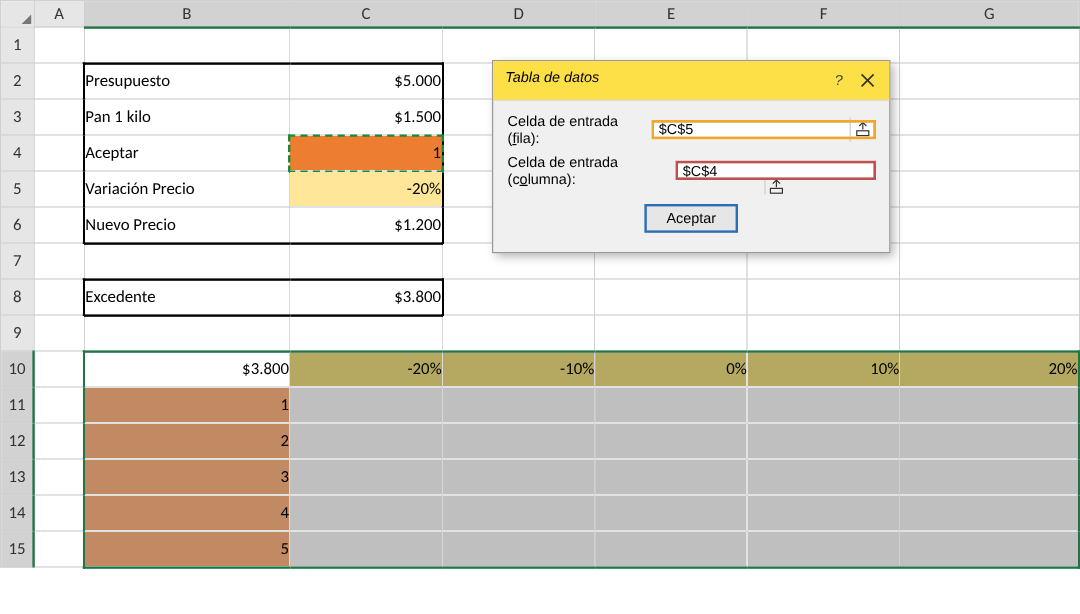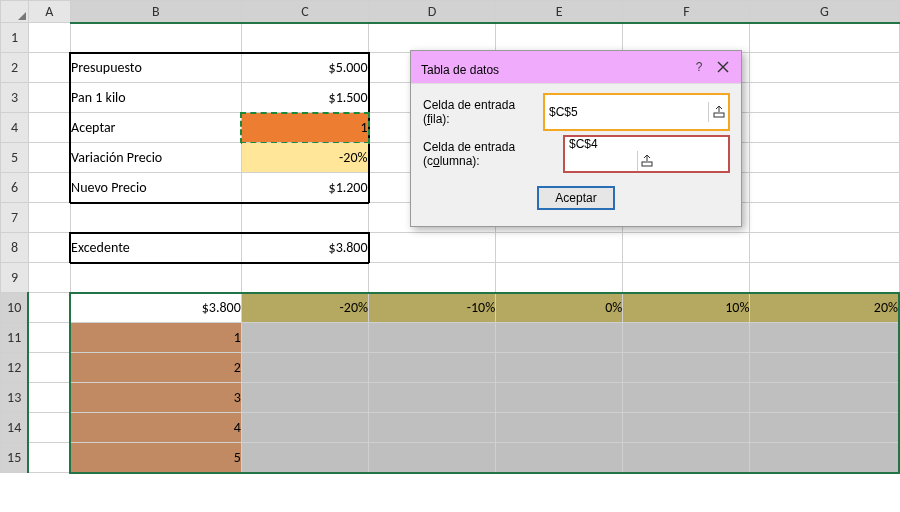--- a/index.html
+++ b/index.html
@@ -97,43 +97,44 @@
     left: 410px;
     width: 332px;
     background: #f0f0f0;
     border: 1px solid #999;
     box-shadow: 3px 3px 8px rgba(0,0,0,0.3);
     font-family: "Segoe UI", Tahoma, sans-serif;
     font-size: 12px;
   }
   .dlg-title {
     display:flex;
-    align-items:flex-end;
+    align-items:flex-start;
     padding: 6px 6px 6px 10px;
-    background:#f0abfc;
+    background:#fde047;
     border-bottom:1px solid #ddd;
+    font-style:italic;
   }
   .dlg-title-text { flex:1; }
   .dlg-help, .dlg-close {
     width:24px; height:20px;
     display:flex;align-items:center;justify-content:center;
     color:#444;
     cursor:default;
   }
   .dlg-body { padding: 10px 12px 4px 12px; }
   .dlg-row { display:flex; align-items:center; margin-bottom:6px; }
   .dlg-label { width: 160px; }
   .under { text-decoration: underline; }
   .refedit-wrap {
     flex:1;
     display:flex;
     align-items:center;
     border:1px solid #888;
     background:#fff;
-    height:36px;
+    height:14px;
   }
   .refedit-wrap.focus-orange { outline:2px solid #f5a623; outline-offset:-1px; }
   .refedit-wrap.focus-red { outline:2px solid #c0504d; outline-offset:-1px;flex-direction:column; }
   .refedit {
     flex:1;
     border:none;
     outline:none;
     font-family: "Segoe UI", Tahoma, sans-serif;
     font-size:12px;
     padding:0 4px;

